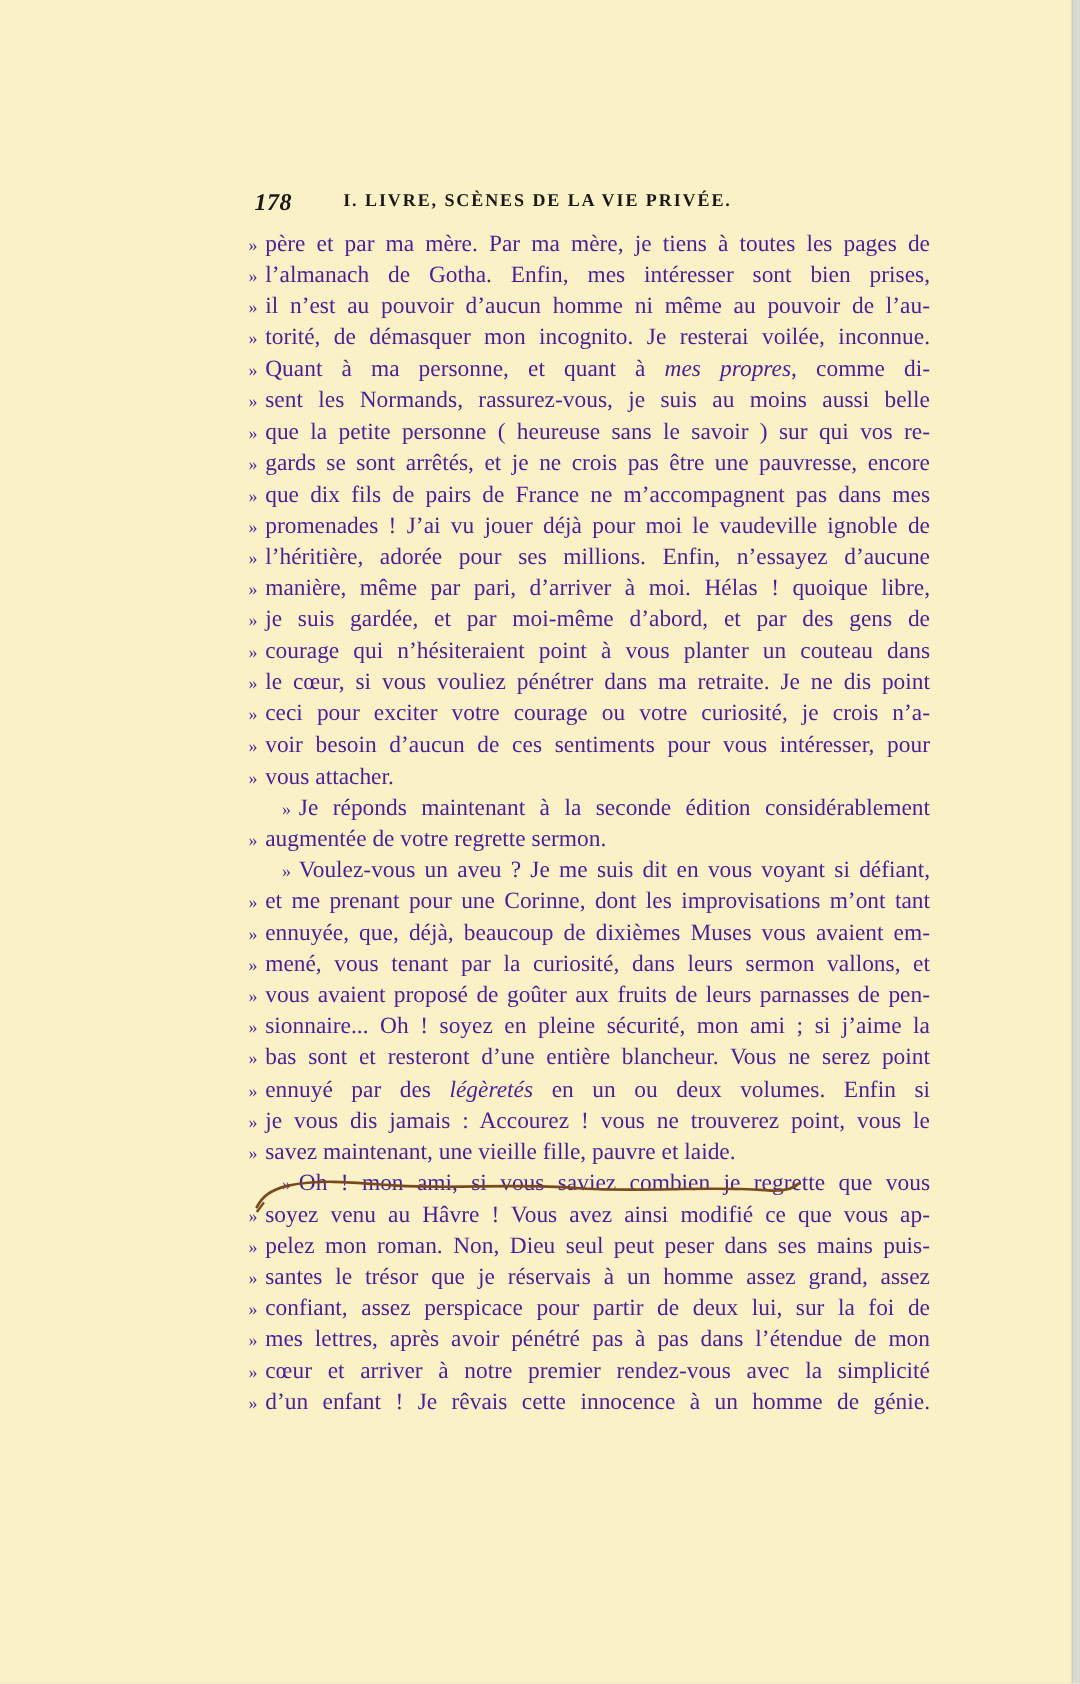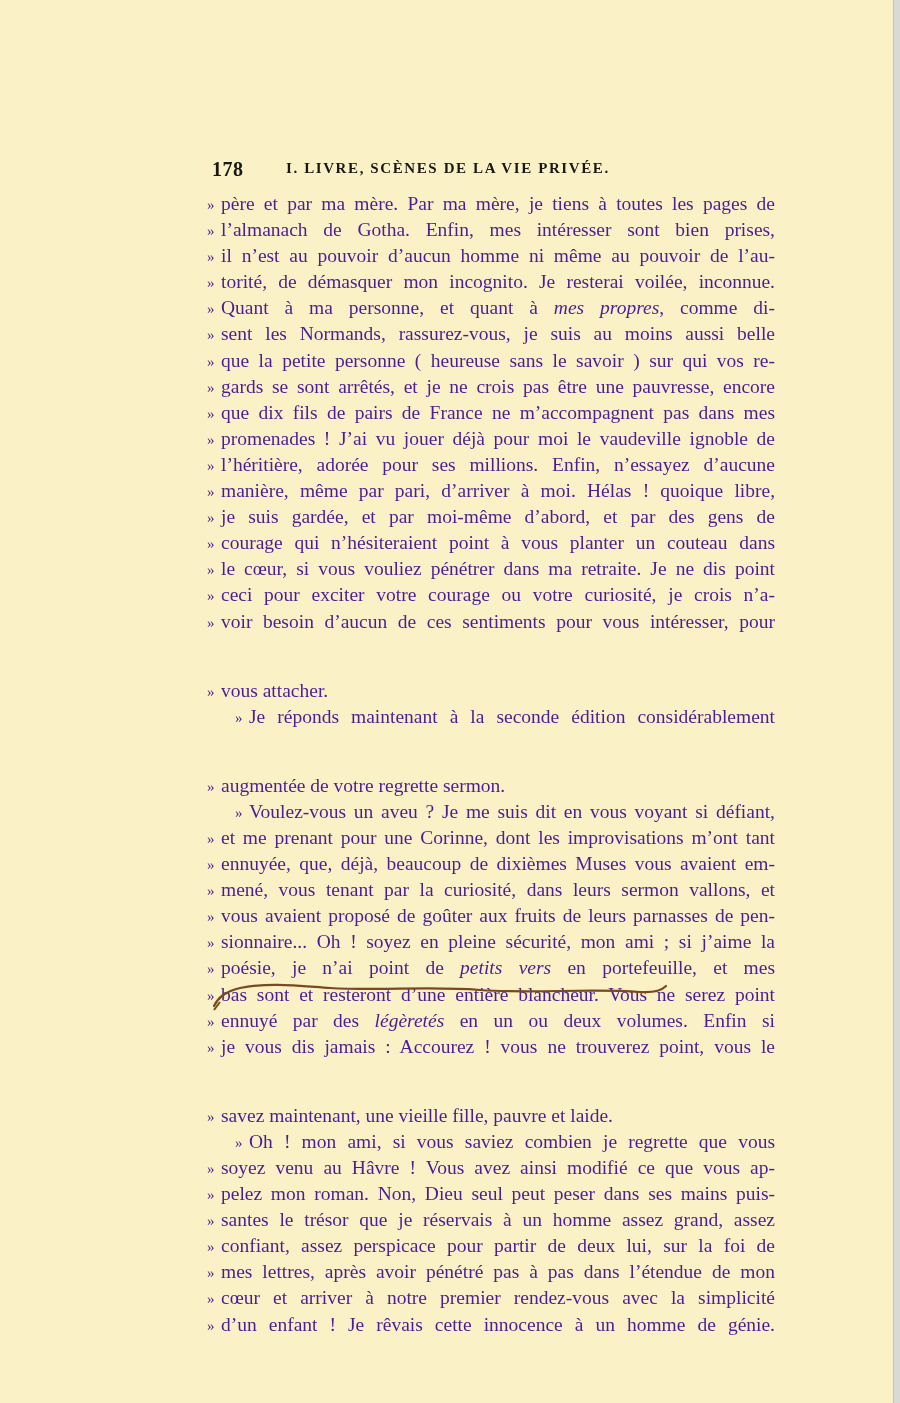--- a/index.html
+++ b/index.html
@@ -11,40 +11,40 @@
   .page {
     position: absolute; left: 0; top: 0;
     width: 893px; height: 1403px;
     background: #fbf1c6;
     border-right: 1px solid #c9c5b4;
   }
   .header {
     position: absolute; left: 212px; top: 158px; width: 560px;
     font-size: 20px; color: #1a1816; height: 26px;
   }
-  .header .pagenum { position: absolute; left: 0; top: 0; font-weight: bold; letter-spacing: 0.5px; }
+  .header .pagenum { position: absolute; left: 0; top: 0; font-weight: bold; letter-spacing: 0.5px; font-style: italic; }
   .header .running {
     position: absolute; left: 74px; top: 2px;
     font-size: 15px; font-weight: bold; letter-spacing: 1.6px;
     font-variant: small-caps;
   }
   .text {
     position: absolute; left: 207px; top: 191px; width: 568px;
     color: #4c1d95;
   }
   .line {
     height: 26.1px; line-height: 26.1px;
     font-size: 19.5px;
     white-space: nowrap;
     text-align: justify;
     text-align-last: justify;
     transform-origin: left center;
     position: relative;
   }
-  .line.last { text-align-last: left; margin-top: 43px; }
+  .line.last { text-align-last: left; }
   .line.indent { padding-left: 28px; box-sizing: border-box; }
   .line .q { font-size: 15px; display: inline-block; width: 14px; }
   .line .it { font-style: italic; }
   .underline-ink {
     position: absolute; left: 62px; top: 972px; width: 470px; height: 30px;
     pointer-events: none;
   }
 </style>
 </head>
 <body>
@@ -75,21 +75,20 @@
       <div class="line"><span class="q">»</span><span>voir besoin d’aucun de ces sentiments pour vous intéresser, pour</span></div>
       <div class="line last"><span class="q">»</span><span>vous attacher.</span></div>
       <div class="line indent"><span class="q">»</span><span>Je réponds maintenant à la seconde édition considérablement</span></div>
       <div class="line last"><span class="q">»</span><span>augmentée de votre regrette sermon.</span></div>
       <div class="line indent"><span class="q">»</span><span>Voulez-vous un aveu ? Je me suis dit en vous voyant si défiant,</span></div>
       <div class="line"><span class="q">»</span><span>et me prenant pour une Corinne, dont les improvisations m’ont tant</span></div>
       <div class="line"><span class="q">»</span><span>ennuyée, que, déjà, beaucoup de dixièmes Muses vous avaient em-</span></div>
       <div class="line"><span class="q">»</span><span>mené, vous tenant par la curiosité, dans leurs sermon vallons, et</span></div>
       <div class="line"><span class="q">»</span><span>vous avaient proposé de goûter aux fruits de leurs parnasses de pen-</span></div>
       <div class="line"><span class="q">»</span><span>sionnaire... Oh ! soyez en pleine sécurité, mon ami ; si j’aime la</span></div>
-      <div class="line"><span class="q">»</span><span>poésie, je n’ai point de </span><span class="it">petits vers</span><span> en portefeuille, et mes</span></div>
       <div class="line"><span class="q">»</span><span>bas sont et resteront d’une entière blancheur. Vous ne serez point</span></div>
       <div class="line"><span class="q">»</span><span>ennuyé par des </span><span class="it">légèretés</span><span> en un ou deux volumes. Enfin si</span></div>
       <div class="line"><span class="q">»</span><span>je vous dis jamais : Accourez ! vous ne trouverez point, vous le</span></div>
       <div class="line last"><span class="q">»</span><span>savez maintenant, une vieille fille, pauvre et laide.</span></div>
       <div class="line indent"><span class="q">»</span><span>Oh ! mon ami, si vous saviez combien je regrette que vous</span></div>
       <div class="line"><span class="q">»</span><span>soyez venu au Hâvre ! Vous avez ainsi modifié ce que vous ap-</span></div>
       <div class="line"><span class="q">»</span><span>pelez mon roman. Non, Dieu seul peut peser dans ses mains puis-</span></div>
       <div class="line"><span class="q">»</span><span>santes le trésor que je réservais à un homme assez grand, assez</span></div>
       <div class="line"><span class="q">»</span><span>confiant, assez perspicace pour partir de deux lui, sur la foi de</span></div>
       <div class="line"><span class="q">»</span><span>mes lettres, après avoir pénétré pas à pas dans l’étendue de mon</span></div>

